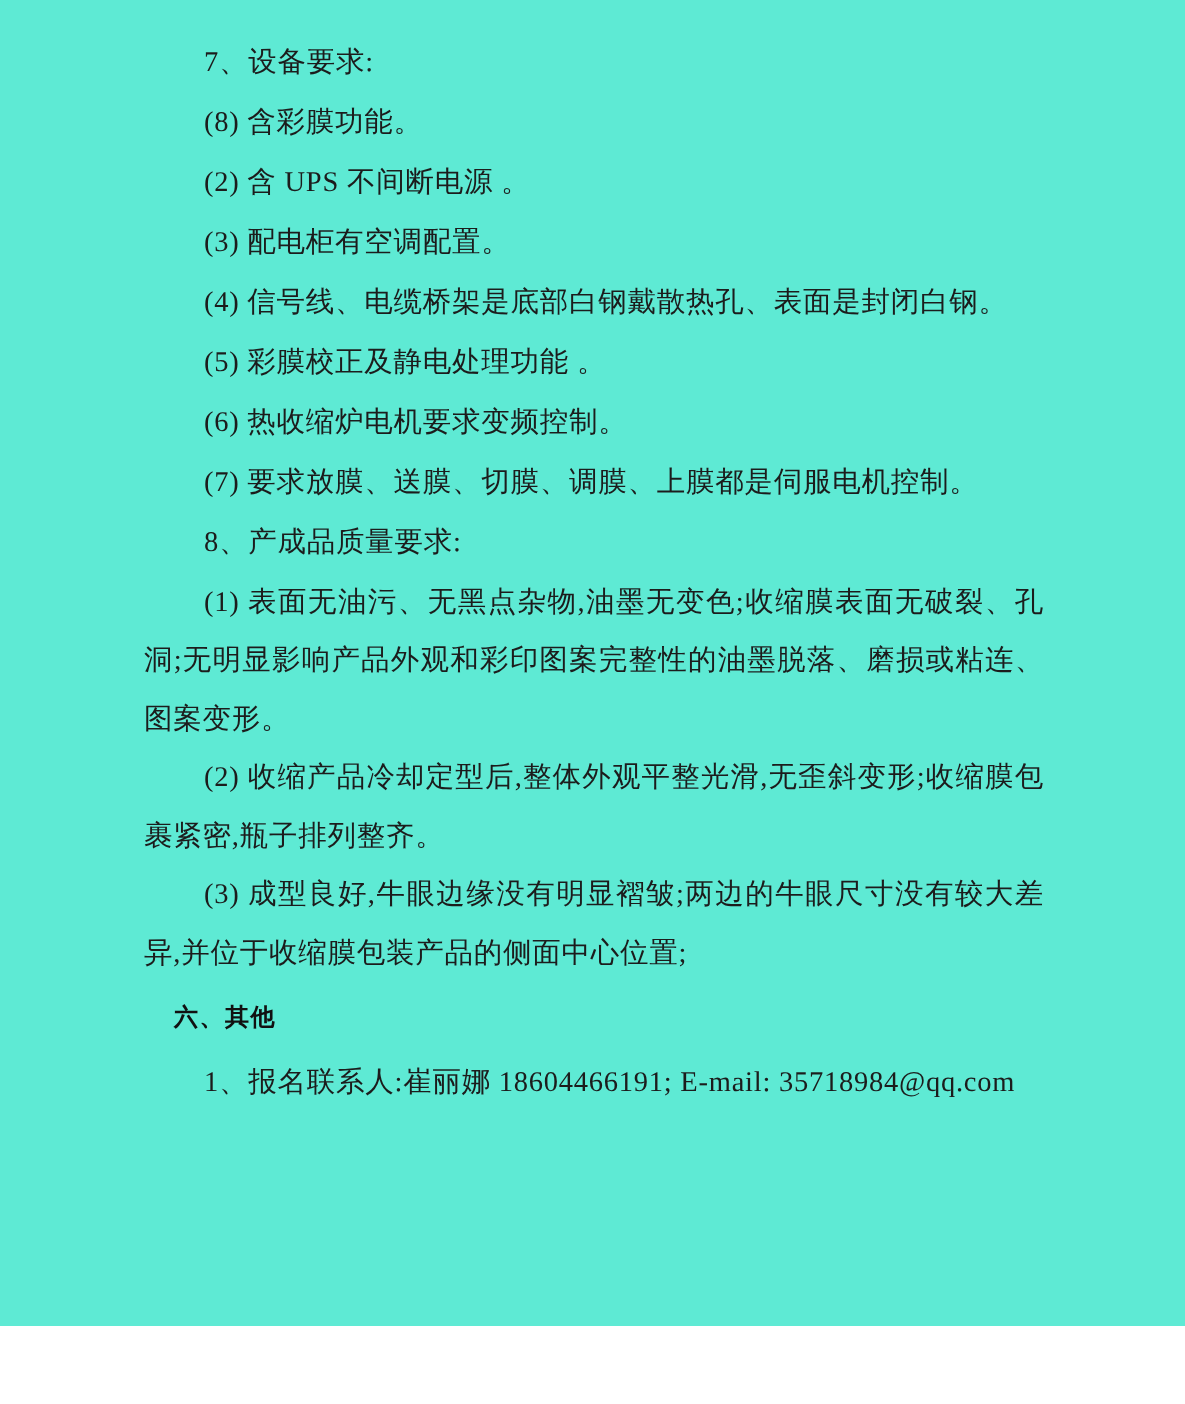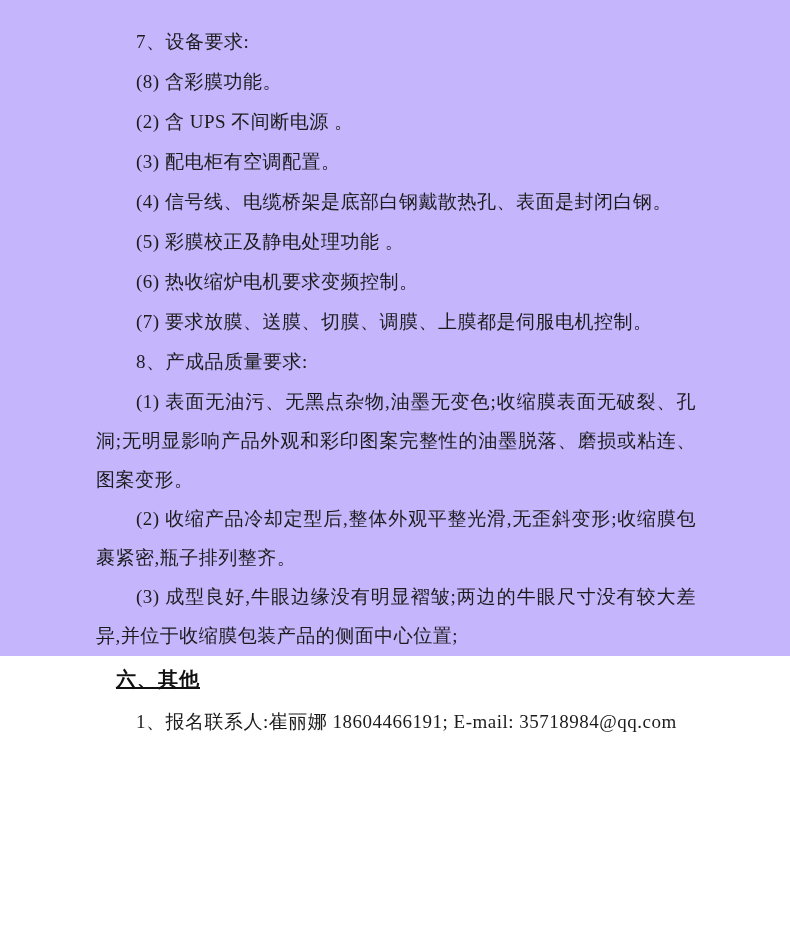--- a/index.html
+++ b/index.html
@@ -8,47 +8,46 @@
     background: #ffffff;
   }
   body {
     width: 790px;
     height: 936px;
     overflow: hidden;
   }
   .page {
     box-sizing: border-box;
     width: 790px;
-    height: 656px;
-    background: #c4b5fd;
+    height: 884px;
+    background: #5eead4;
     padding: 22px 94px 0 96px;
   }
   .para {
     margin: 0;
     color: #1c1c1c;
     font-family: "Liberation Serif", "DejaVu Serif", serif;
     font-size: 19px;
     line-height: 40px;
     letter-spacing: 0.5px;
     text-align: justify;
     text-indent: 40px;
   }
   .para.tight {
     line-height: 39px;
   }
   .section-heading {
     margin: 3px 0 2px 0;
     color: #111111;
     font-family: "Liberation Sans", "DejaVu Sans", sans-serif;
     font-weight: bold;
-    font-size: 20px;
+    font-size: 16px;
     line-height: 42px;
     letter-spacing: 1px;
     text-indent: 20px;
-    text-decoration: underline;
   }
 </style>
 </head>
 <body>
 
 <div class="page">
 
   <p class="para">7、设备要求:</p>
 
   <p class="para">(8) 含彩膜功能。</p>

